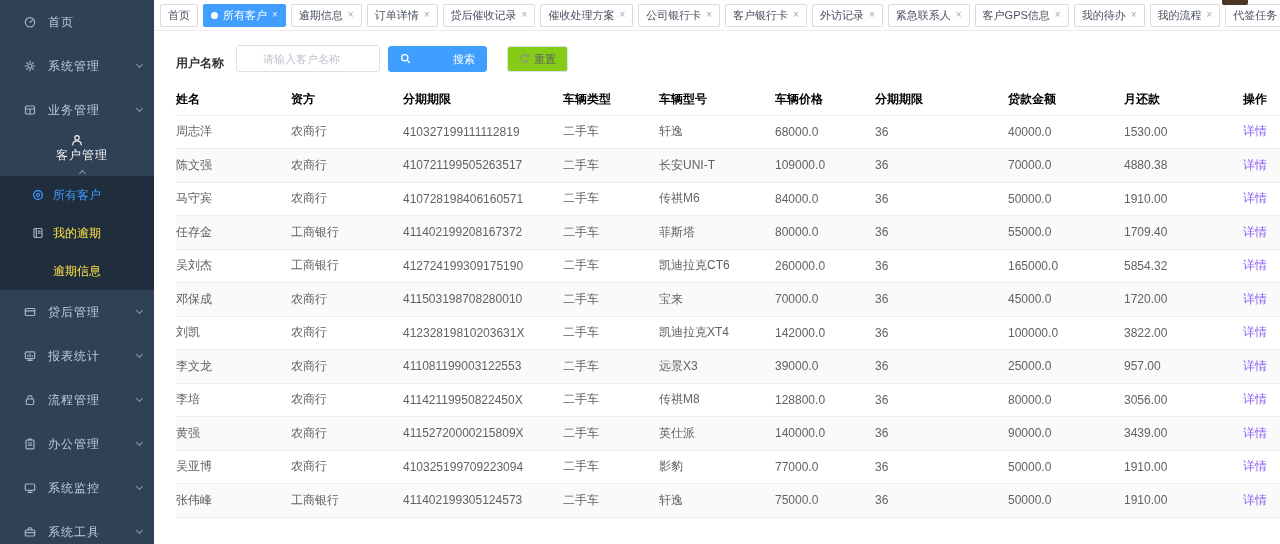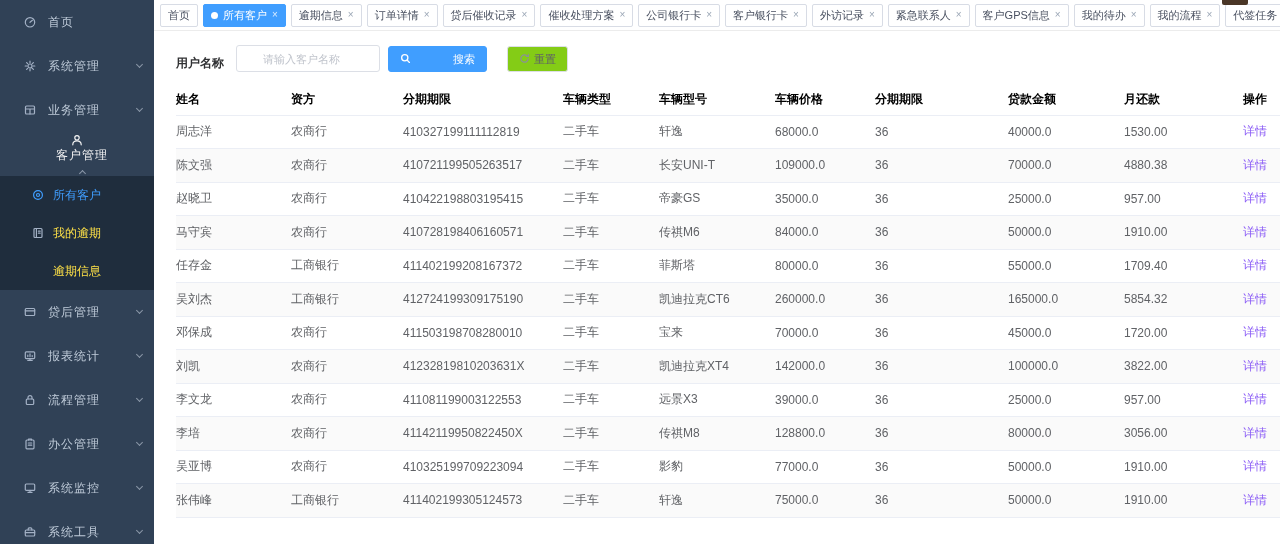--- a/index.html
+++ b/index.html
@@ -343,32 +343,20 @@
     <td>410721199505263517</td>
     <td>二手车</td>
     <td>长安UNI-T</td>
     <td>109000.0</td>
     <td>36</td>
     <td>70000.0</td>
     <td>4880.38</td>
     <td><a class="detail-link">详情</a></td>
   </tr>
         <tr>
-    <td>赵晓卫</td>
-    <td>农商行</td>
-    <td>410422198803195415</td>
-    <td>二手车</td>
-    <td>帝豪GS</td>
-    <td>35000.0</td>
-    <td>36</td>
-    <td>25000.0</td>
-    <td>957.00</td>
-    <td><a class="detail-link">详情</a></td>
-  </tr>
-        <tr>
     <td>马守宾</td>
     <td>农商行</td>
     <td>410728198406160571</td>
     <td>二手车</td>
     <td>传祺M6</td>
     <td>84000.0</td>
     <td>36</td>
     <td>50000.0</td>
     <td>1910.00</td>
     <td><a class="detail-link">详情</a></td>
@@ -439,20 +427,32 @@
     <td>41142119950822450X</td>
     <td>二手车</td>
     <td>传祺M8</td>
     <td>128800.0</td>
     <td>36</td>
     <td>80000.0</td>
     <td>3056.00</td>
     <td><a class="detail-link">详情</a></td>
   </tr>
         <tr>
+    <td>黄强</td>
+    <td>农商行</td>
+    <td>41152720000215809X</td>
+    <td>二手车</td>
+    <td>英仕派</td>
+    <td>140000.0</td>
+    <td>36</td>
+    <td>90000.0</td>
+    <td>3439.00</td>
+    <td><a class="detail-link">详情</a></td>
+  </tr>
+        <tr>
     <td>吴亚博</td>
     <td>农商行</td>
     <td>410325199709223094</td>
     <td>二手车</td>
     <td>影豹</td>
     <td>77000.0</td>
     <td>36</td>
     <td>50000.0</td>
     <td>1910.00</td>
     <td><a class="detail-link">详情</a></td>

